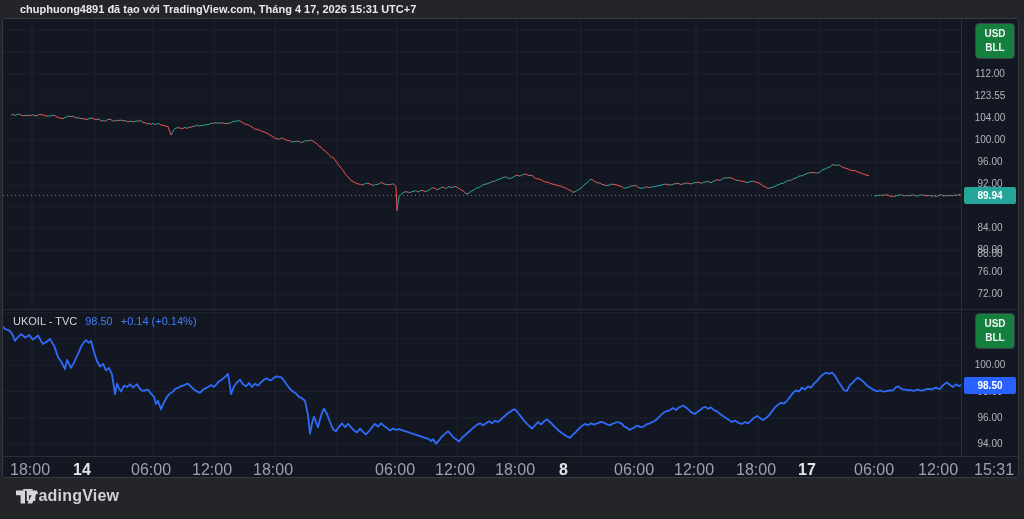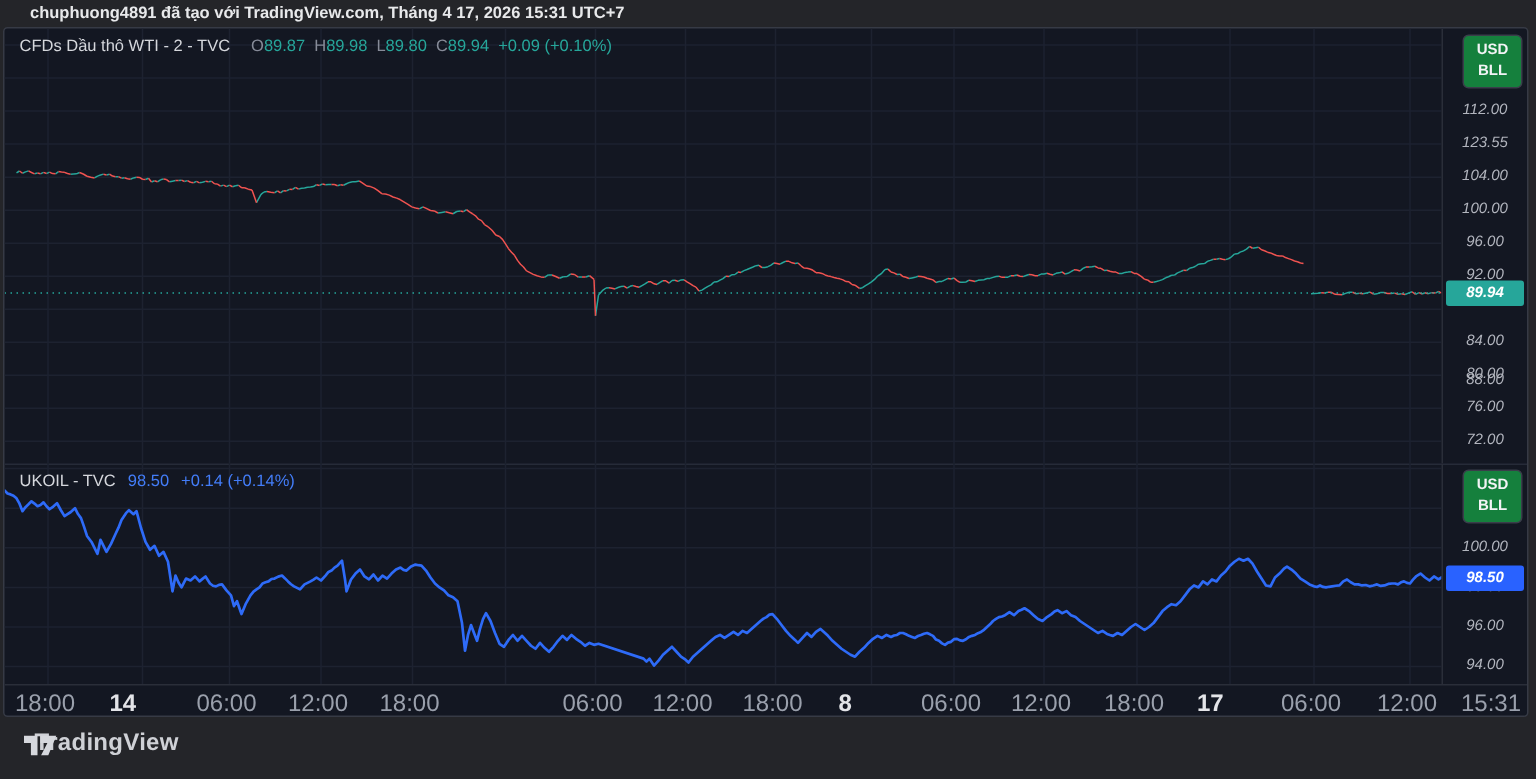--- a/index.html
+++ b/index.html
@@ -8,21 +8,21 @@
   .titlebar{position:absolute;left:0;top:0;width:1024px;height:18px;background:#242529;
     color:#e8e9eb;font-size:11px;font-weight:700;line-height:18px;padding-left:20px;
     box-sizing:border-box;white-space:nowrap;}
   .widget{position:absolute;left:2px;top:18px;width:1017px;height:460px;background:#131722;
     border:1px solid #363a45;border-radius:3px;box-sizing:border-box;overflow:hidden;}
   .pane{position:absolute;left:0;width:1015px;overflow:hidden;}
   #pane1{top:0;height:290px;border-bottom:1px solid #262b38;}
   #pane2{top:290px;height:147px;}
   .plot{position:absolute;left:0;top:0;width:958px;height:100%;}
   .scalecol{position:absolute;left:958px;top:0;width:57px;height:100%;
-    border-left:1px solid #2a2e39;box-sizing:border-box;font-style:italic;}
+    border-left:1px solid #2a2e39;box-sizing:border-box;}
   .slabel{position:absolute;left:0;width:100%;text-align:center;color:#b2b5be;
     font-size:10px;height:14px;line-height:14px;}
   .tag{position:absolute;left:2px;right:2px;height:17px;line-height:17px;text-align:center;
     color:#fff;font-size:10px;font-weight:700;border-radius:2px;z-index:5;}
   .unitbadge{position:absolute;right:3px;top:4px;width:38px;background:#15803d;
     border:1px solid #3a3e4a;border-radius:4px;text-align:center;padding:3px 0;z-index:6;}
   .unitbadge div{color:#f2f3f5;font-size:10px;font-weight:700;line-height:14px;}
   .legend{position:absolute;left:10px;top:6px;font-size:11px;white-space:nowrap;z-index:4;}
   .legend .sym{color:#d5d7dc;margin-right:8px;}
   .legend .k{color:#868b98;margin-left:6px;}
@@ -98,23 +98,20 @@
         <div class="slabel" style="top: 202px;">84.00</div>
         <div class="slabel" style="top: 224px;">80.00</div>
         <div class="slabel" style="top: 246px;">76.00</div>
         <div class="slabel" style="top: 268px;">72.00</div>
         <div class="tag" id="tag1" style="background: rgb(38, 166, 154); top: 168px;">89.94</div>
       </div>
     <div class="unitbadge">
       <div>USD</div>
       <div>BLL</div>
     </div>
-    <div class="legend">
-      <span class="sym">CFDs Dầu thô WTI - 2 - TVC</span><span class="k">O</span><span class="up">89.87</span><span class="k">H</span><span class="up">89.98</span><span class="k">L</span><span class="up">89.80</span><span class="k">C</span><span class="up">89.94</span><span class="up" style="margin-left:6px">+0.09 (+0.10%)</span>
-    </div>
 
   </div>
 
   <div class="pane" id="pane2">
     <div class="plot" id="plot2">
         <svg width="958" height="147">
           <line x1="0" y1="135.4" x2="958" y2="135.4" stroke="#1d2230" stroke-width="1"></line>
           <line x1="0" y1="109.0" x2="958" y2="109.0" stroke="#1d2230" stroke-width="1"></line>
           <line x1="0" y1="82.6" x2="958" y2="82.6" stroke="#1d2230" stroke-width="1"></line>
           <line x1="0" y1="56.2" x2="958" y2="56.2" stroke="#1d2230" stroke-width="1"></line>

